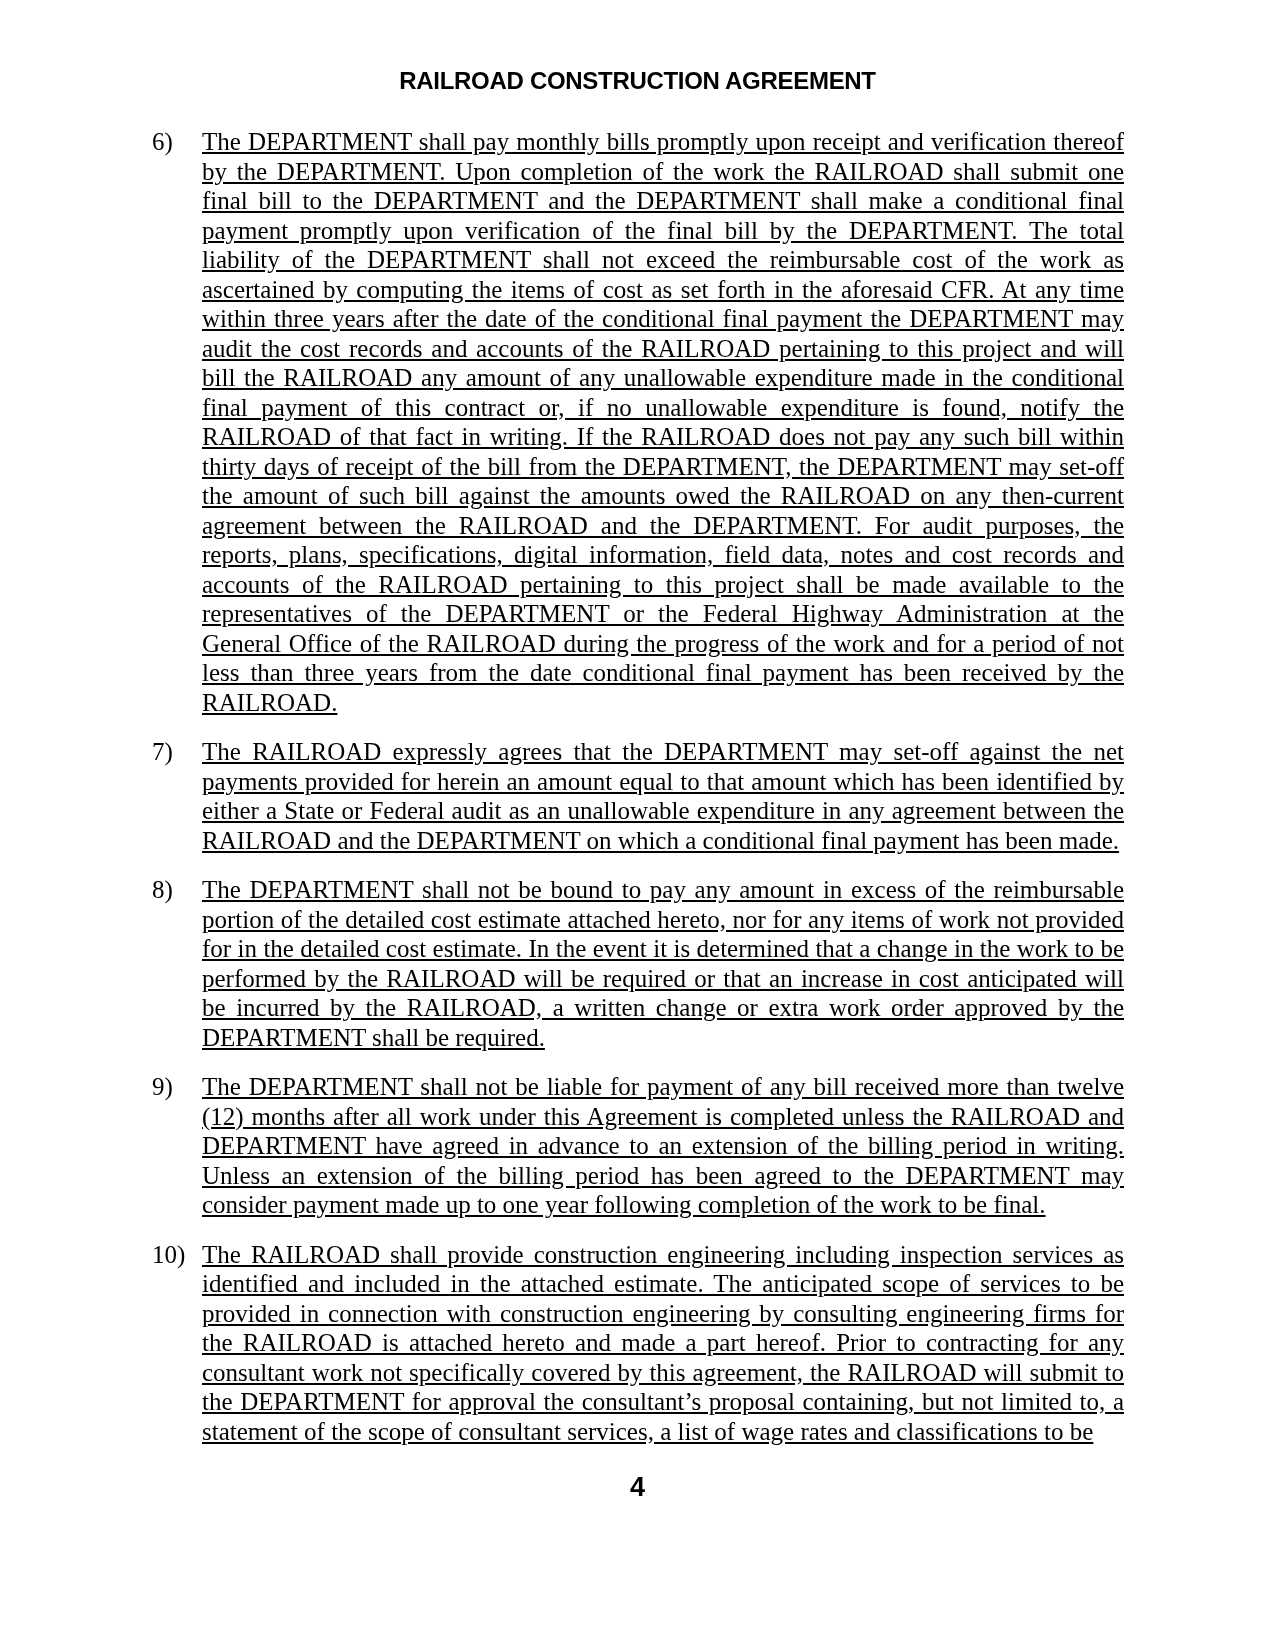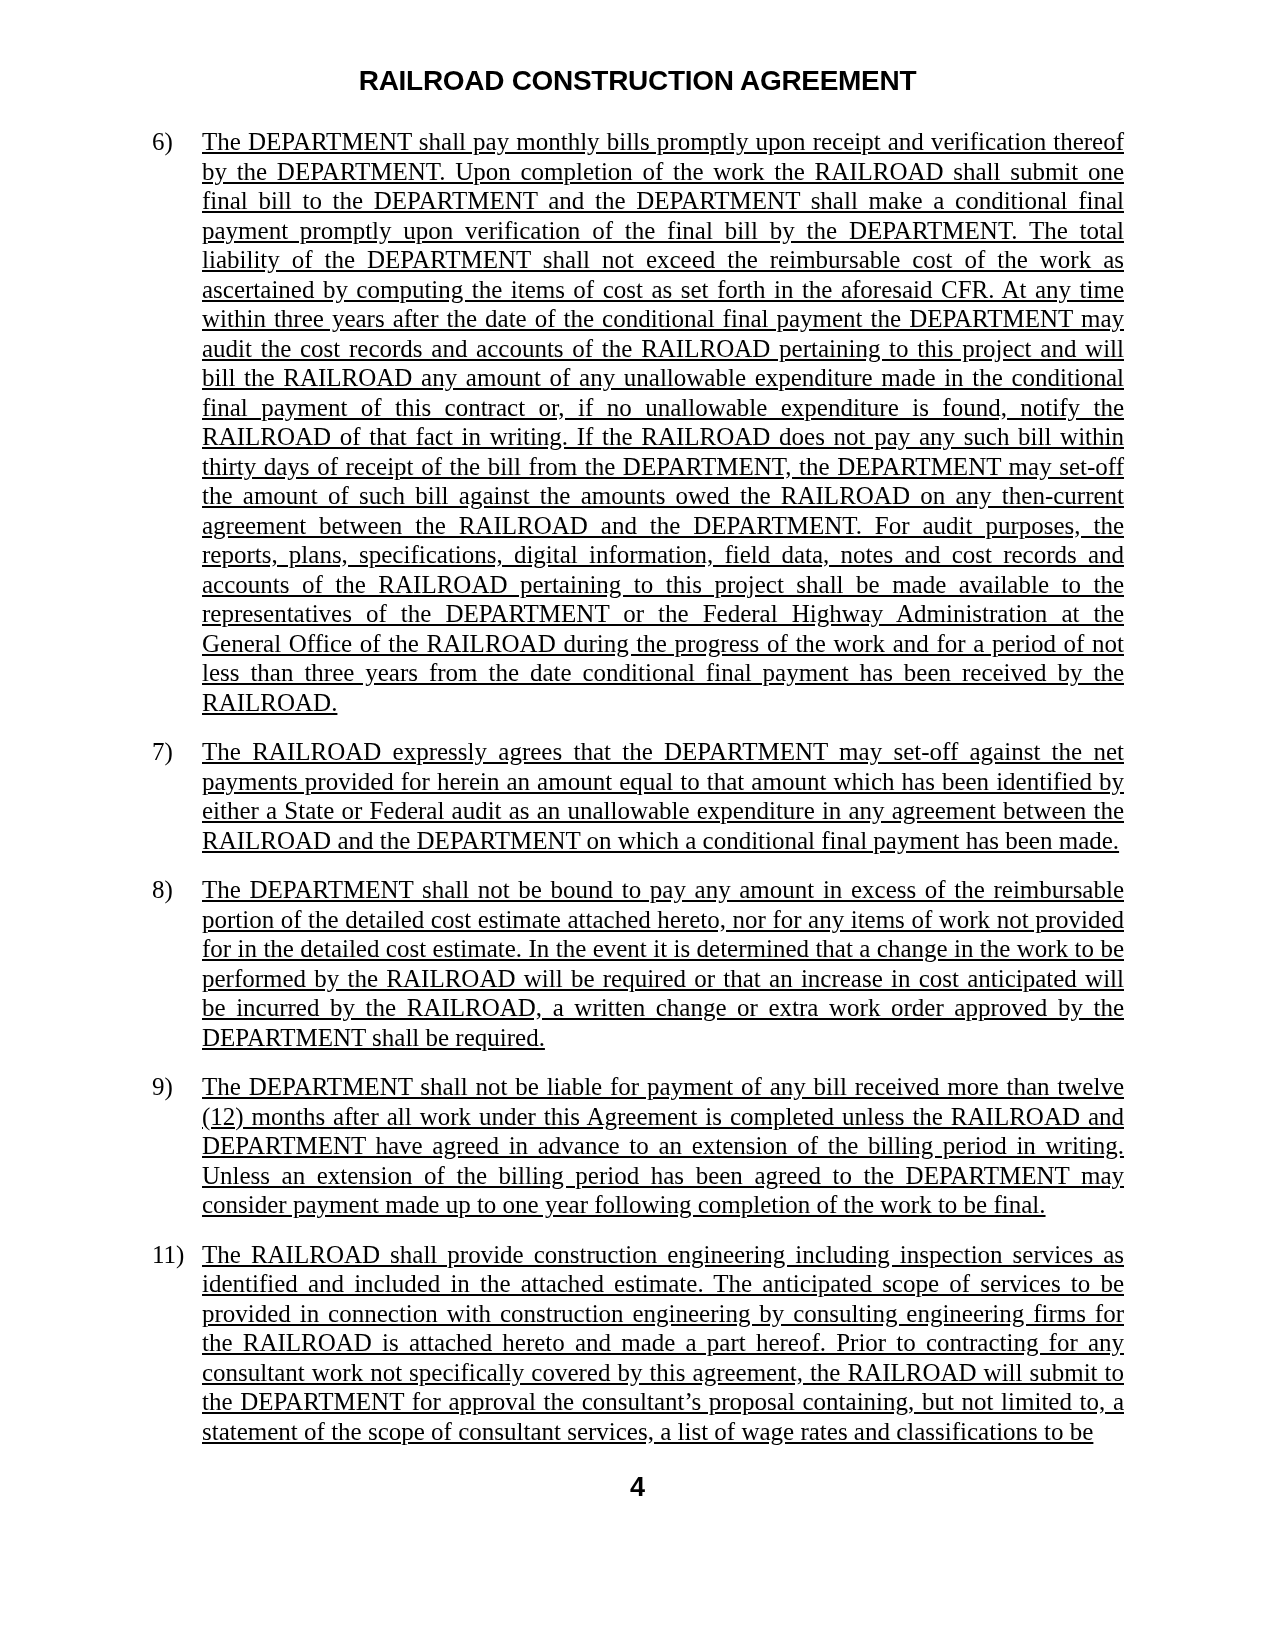--- a/index.html
+++ b/index.html
@@ -13,21 +13,21 @@
   }
   .page {
     width: 1275px;
     height: 1650px;
     overflow: hidden;
     background: #ffffff;
   }
   .title {
     font-family: "Liberation Sans", sans-serif;
     font-weight: 700;
-    font-size: 28px;
+    font-size: 24px;
     line-height: 30px;
     letter-spacing: -0.3px;
     text-align: center;
     margin-top: 66px;
   }
   .paragraphs {
     margin-left: 152px;
     width: 972px;
   }
   .para {
@@ -79,21 +79,21 @@
       <div class="num">8)</div>
       <div class="text">The DEPARTMENT shall not be bound to pay any amount in excess of the reimbursable portion of the detailed cost estimate attached hereto, nor for any items of work not provided for in the detailed cost estimate.  In the event it is determined that a change in the work to be performed by the RAILROAD will be required or that an increase in cost anticipated will be incurred by the RAILROAD, a written change or extra work order approved by the DEPARTMENT shall be required.</div>
     </div>
 
     <div class="para">
       <div class="num">9)</div>
       <div class="text">The DEPARTMENT shall not be liable for payment of any bill received more than twelve (12) months after all work under this Agreement is completed unless the RAILROAD and DEPARTMENT have agreed in advance to an extension of the billing period in writing.  Unless an extension of the billing period has been agreed to the DEPARTMENT may consider payment made up to one year following completion of the work to be final.</div>
     </div>
 
     <div class="para">
-      <div class="num">11)</div>
+      <div class="num">10)</div>
       <div class="text">The RAILROAD shall provide construction engineering including inspection services as identified and included in the attached estimate.  The anticipated scope of services to be provided in connection with construction engineering by consulting engineering firms for the RAILROAD is attached hereto and made a part hereof.  Prior to contracting for any consultant work not specifically covered by this agreement, the RAILROAD will submit to the DEPARTMENT for approval the consultant’s proposal containing, but not limited to, a statement of the scope of consultant services, a list of wage rates and classifications to be</div>
     </div>
 
   </div>
 
   <div class="page-number">4</div>
 
 </div>
 
 </body></html>

